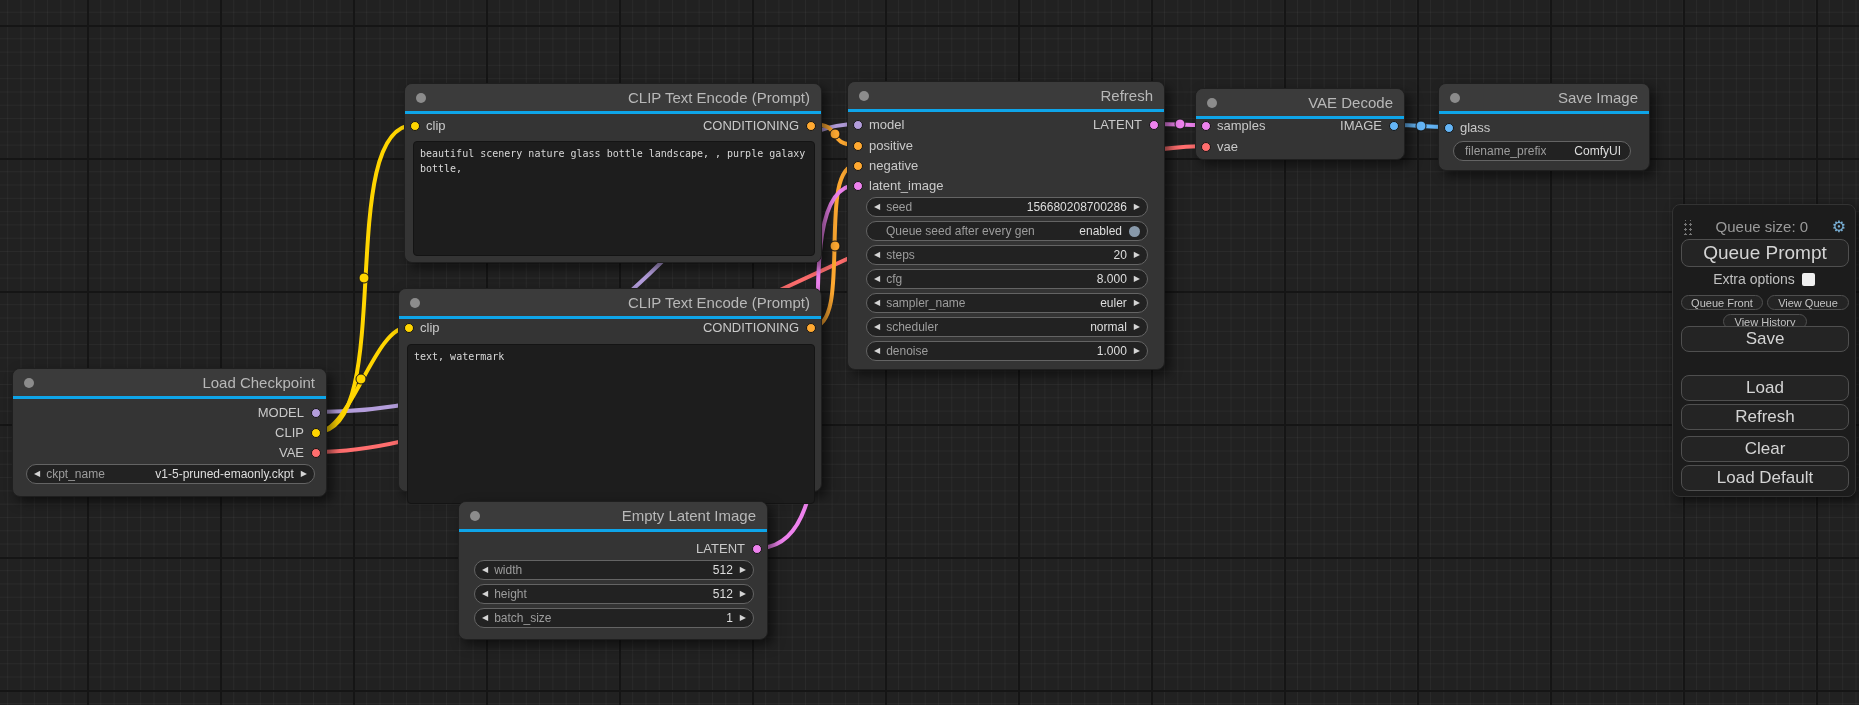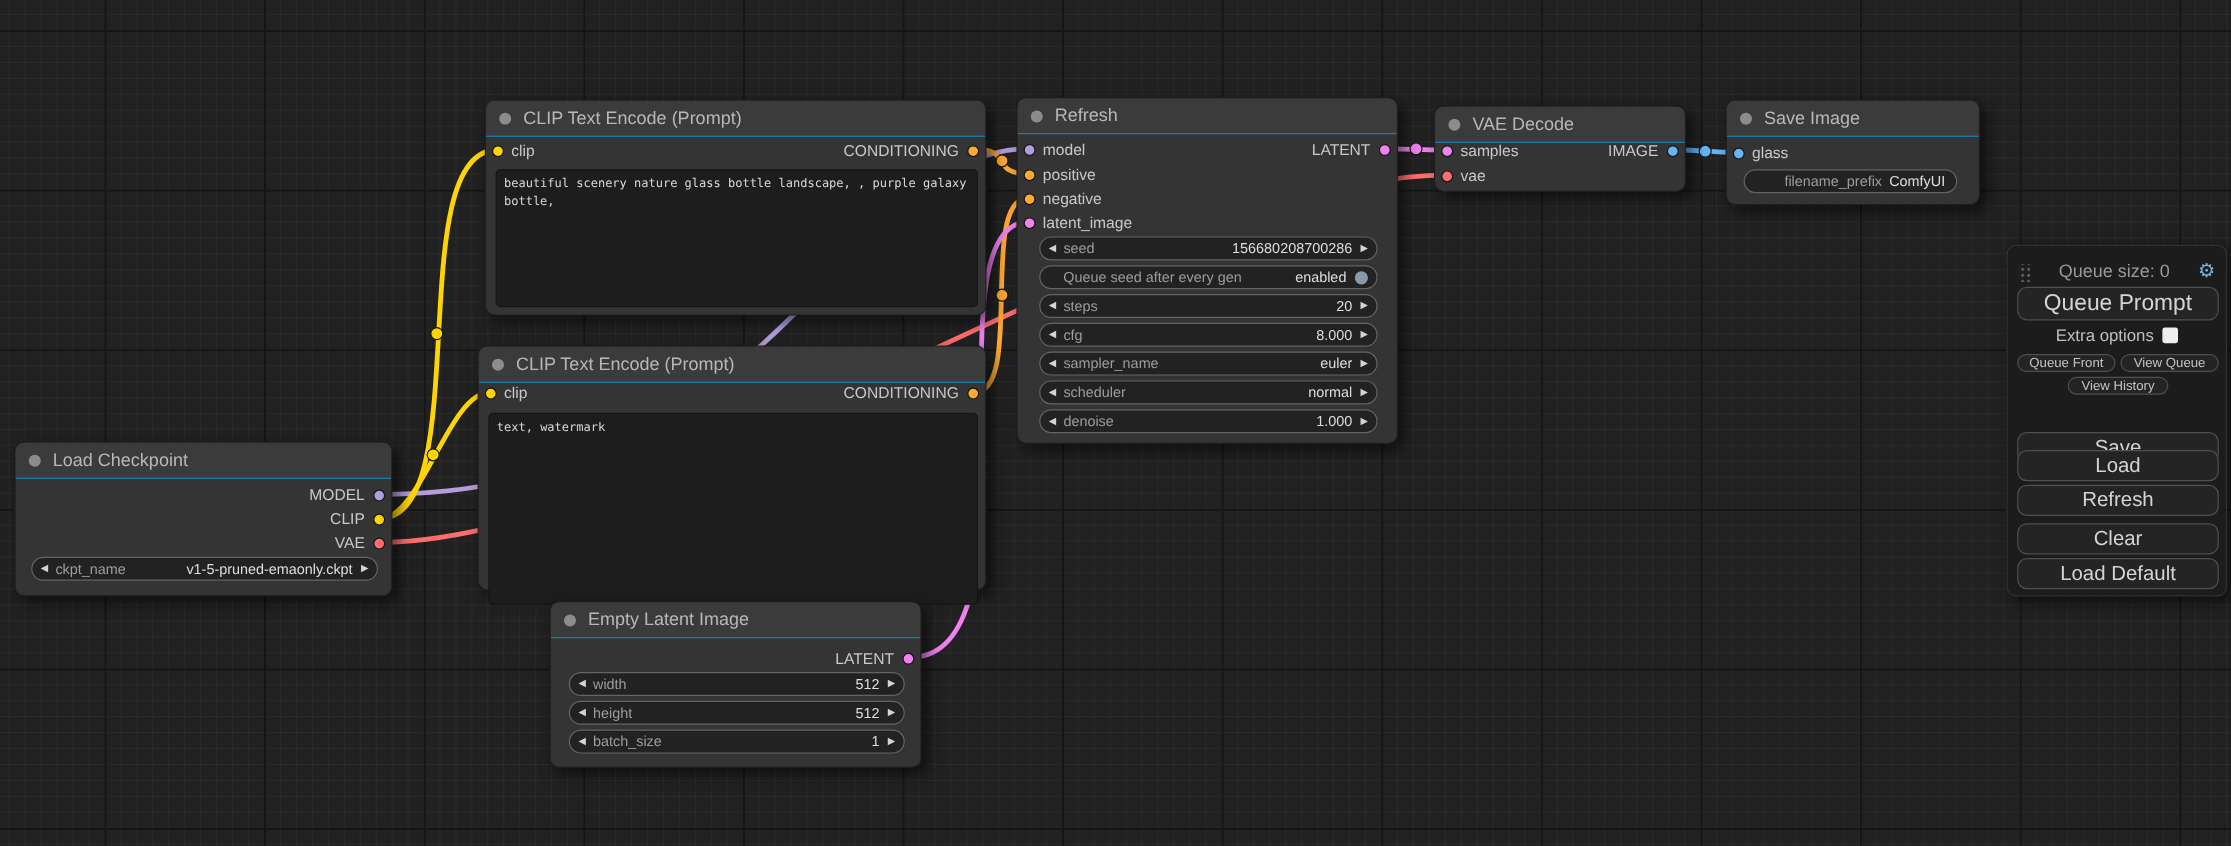--- a/index.html
+++ b/index.html
@@ -15,22 +15,22 @@
     background-size:133px 133px,133px 133px,13.3px 13.3px,13.3px 13.3px;
     background-position:87px 25px;
   }
   #wires{position:absolute;left:0;top:0;z-index:1;}
   .node{
     position:absolute;z-index:2;background:#343434;border:1px solid #1f1f1f;
     border-radius:8px;box-shadow:5px 5px 12px rgba(0,0,0,0.55);box-sizing:border-box;
   }
   .ntitle{
     height:30px;display:flex;align-items:center;padding:0 11px;
-    background:#3b3b3b;border-radius:7px 7px 0 0;border-bottom:1px solid #0ea5e9;
-    color:#b8b8b8;font-size:15px;box-sizing:border-box;
+    background:#3b3b3b;border-radius:7px 7px 0 0;border-bottom:3px solid #0ea5e9;
+    color:#b8b8b8;font-size:15px;box-sizing:border-box;justify-content:space-between;
   }
   .tdot{width:10px;height:10px;border-radius:50%;background:#8c8c8c;margin-right:10px;flex:none;}
   .slabel{position:absolute;font-size:13px;color:#c9c9c9;height:20px;line-height:20px;white-space:nowrap;}
   .slabel.sin{left:21px;}
   .slabel.sout{right:22px;text-align:right;}
   .dot{position:absolute;width:10px;height:10px;border-radius:50%;border:1px solid #161616;box-sizing:border-box;}
   .dot.din{left:5px;}
   .dot.dout{right:5px;}
   .widget{
     position:absolute;height:20px;background:#222222;border:1px solid #646464;
@@ -221,21 +221,21 @@
 </div>
 
 <div class="node" style="left:1438px;top:83px;width:212px;height:88px">
   <div class="ntitle">
     <span class="tdot"></span>
     <span>Save Image</span>
   </div>
   <span class="dot din" style="top:39px;background:#64B5F6"></span>
   <span class="slabel sin" style="top:34px">glass</span>
   <div class="widget notail" style="left:14px;top:57px;width:178px">
-    <span class="wlabel" style="margin-left:26px">filename_prefix</span>
+    <span class="wlabel" style="margin-left:4px">filename_prefix</span>
     <span class="wvalue">ComfyUI</span>
   </div>
 </div>
 
 <div class="node" style="left:458px;top:501px;width:310px;height:139px">
   <div class="ntitle">
     <span class="tdot"></span>
     <span>Empty Latent Image</span>
   </div>
   <span class="slabel sout" style="top:37px">LATENT</span>
@@ -267,18 +267,18 @@
     <span class="gear">⚙</span>
   </div>
   <div class="mbtn prompt">Queue Prompt</div>
   <div class="extra">
     <span>Extra options</span>
     <span class="chk"></span>
   </div>
   <div class="sbtn" style="left:8px;top:90px;width:82px">Queue Front</div>
   <div class="sbtn" style="left:94px;top:90px;width:82px">View Queue</div>
   <div class="sbtn" style="left:50px;top:109px;width:84px">View History</div>
-  <div class="mbtn big" style="top:155px">Save</div>
+  <div class="mbtn big" style="top:121px">Save</div>
   <div class="mbtn big" style="top:170px">Load</div>
   <div class="mbtn big" style="top:199px">Refresh</div>
   <div class="mbtn big" style="top:231px">Clear</div>
   <div class="mbtn big" style="top:260px">Load Default</div>
 </div>
 
 </body></html>

